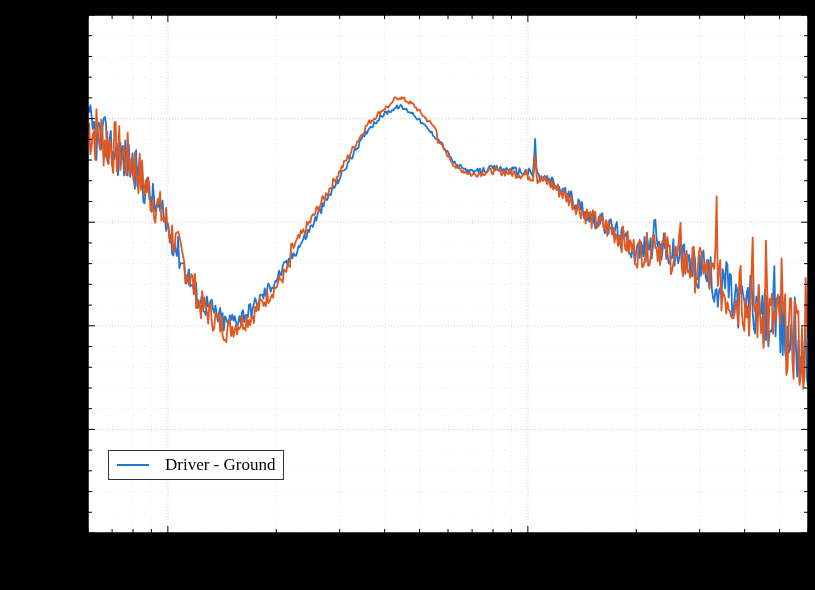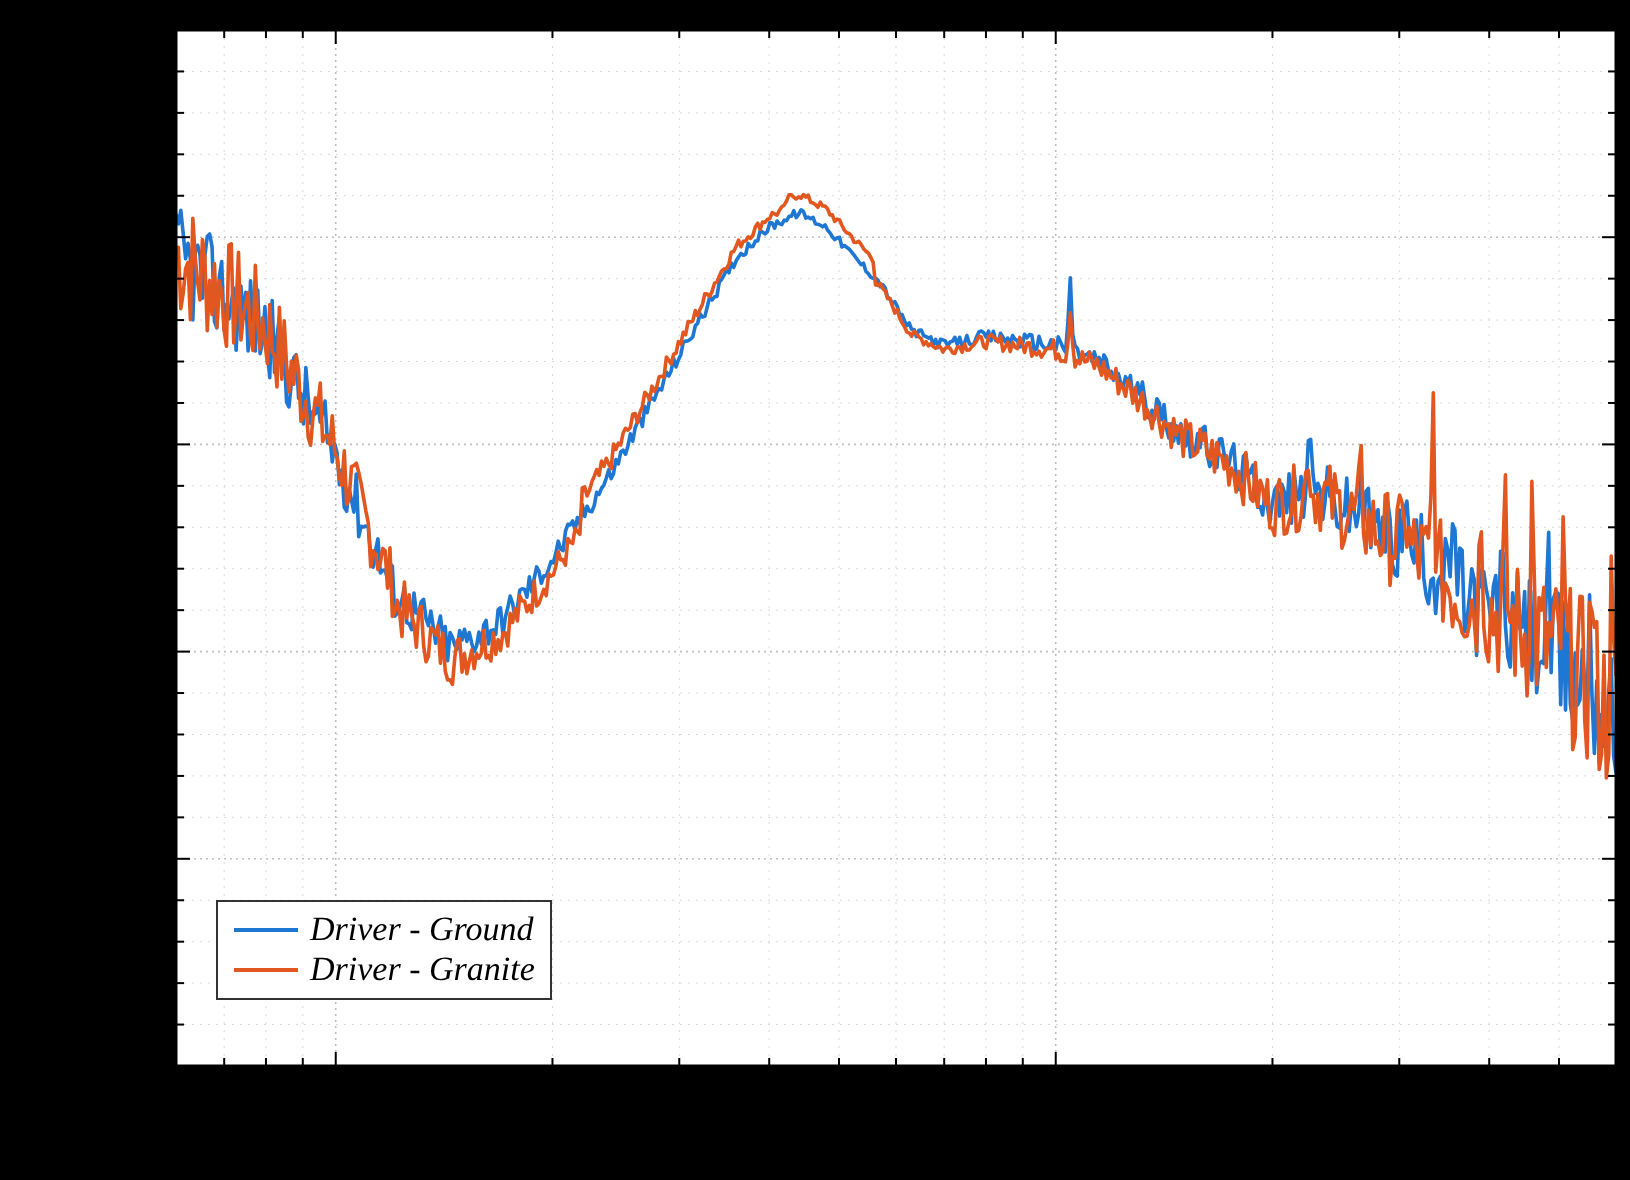--- a/index.html
+++ b/index.html
@@ -7,21 +7,21 @@
   .chart-container { position: absolute; left: 0; top: 0; width: 815px; height: 590px; }
   svg { display: block; }
   .legend-box {
     position: absolute;
     background: #fff;
     border: 1px solid #333;
     padding: 4px 8px;
     font-family: Georgia, 'Times New Roman', serif;
     font-size: 17px;
   }
-  .legend-row { display: flex; align-items: center; gap: 6px; font-style: italic; }
+  .legend-row { display: flex; align-items: center; gap: 16px; }
   .legend-swatch { width: 32px; height: 2px; display: inline-block; }
 </style>
 </head>
 <body>
 
 <div class="chart-container">
   <svg id="chart-svg" width="815" height="590">
       <rect x="88" y="15" width="720" height="518" fill="#fff"></rect>
       <line x1="88" x2="808" y1="533" y2="533" stroke="#bfbfbf" stroke-width="0.8" stroke-dasharray="1 2"></line>
       <line x1="88" x2="808" y1="429.4" y2="429.4" stroke="#bfbfbf" stroke-width="0.8" stroke-dasharray="1 2"></line>
@@ -168,18 +168,14 @@
       <line x1="808" x2="804" y1="56.440000000000055" y2="56.440000000000055" stroke="#000" stroke-width="1"></line>
       <line x1="88" x2="92" y1="35.72000000000003" y2="35.72000000000003" stroke="#000" stroke-width="1"></line>
       <line x1="808" x2="804" y1="35.72000000000003" y2="35.72000000000003" stroke="#000" stroke-width="1"></line>
     </svg>
 
   <div class="legend-box" id="legend" style="left: 108px; top: 450px;">
     <div class="legend-row">
       <span class="legend-swatch" id="swatch0" style="background: rgb(31, 119, 212);"></span>
       <span>Driver - Ground</span>
     </div>
-    <div class="legend-row">
-      <span class="legend-swatch" id="swatch1" style="background: rgb(226, 87, 31);"></span>
-      <span>Driver - Granite</span>
-    </div>
   </div>
 </div>
 
 </body></html>

